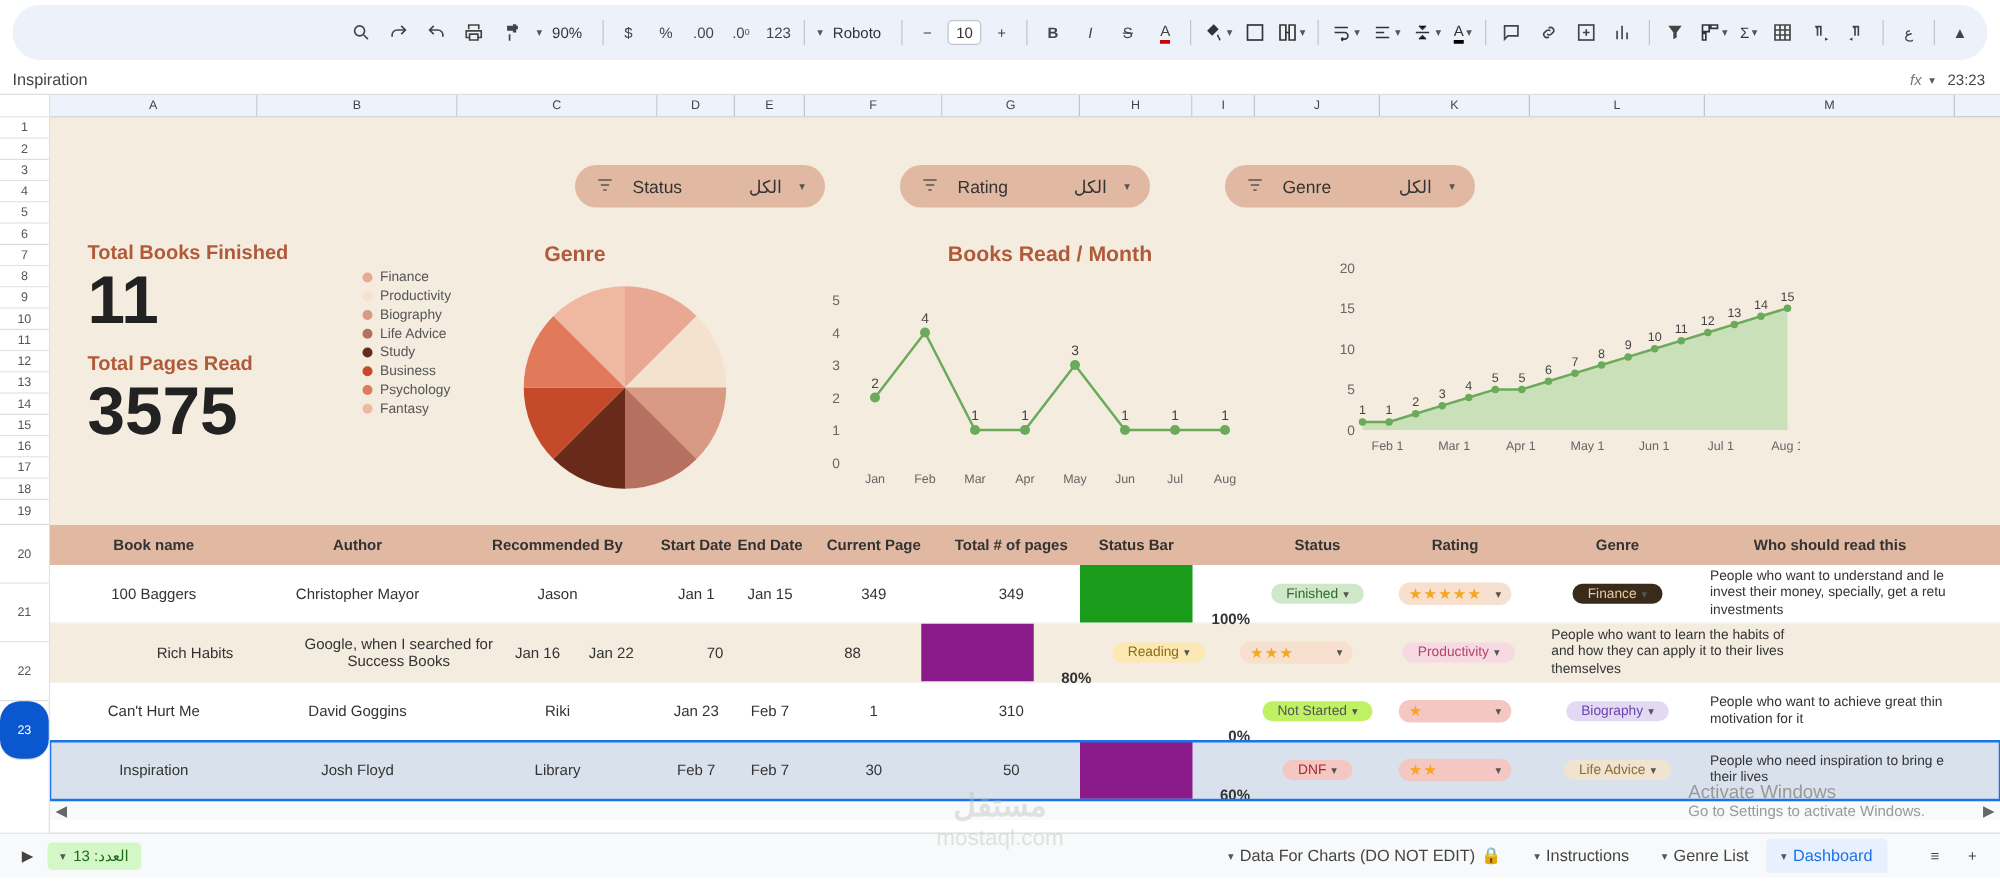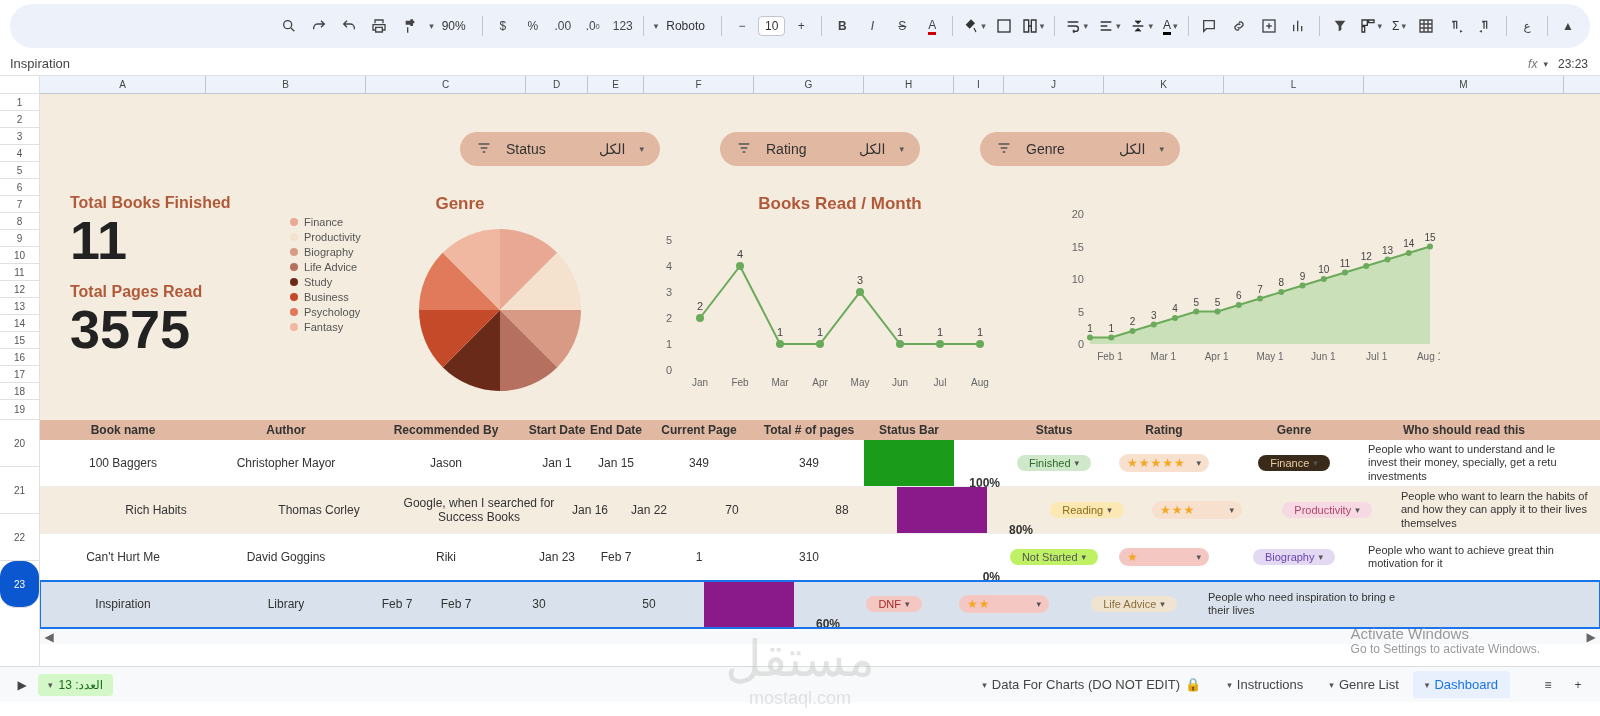--- a/index.html
+++ b/index.html
@@ -43,21 +43,21 @@
   .statlabel { color: #b05a3a; font-weight: bold; font-size: 16px; }
   .statval { font-size: 54px; font-weight: bold; color: #222; line-height: 1.05; }
   
   .chartblock { flex: 1; position: relative; }
   .chtitle { color: #b05a3a; font-weight: bold; font-size: 17px; text-align: center; margin-bottom: 6px; }
   .legend { position: absolute; left: -10px; top: 22px; font-size: 11px; color: #555; }
   .legend div { display: flex; align-items: center; gap: 6px; margin-bottom: 3px; }
   .legdot { width: 8px; height: 8px; border-radius: 50%; }
   
   
-  .tblhdr { display: flex; background: #e1b8a1; height: 20px; }
+  .tblhdr { display: flex; background: #e1b8a1; height: 32px; }
   .tblhdr > div { display: flex; align-items: center; justify-content: center; font-size: 12px; font-weight: bold; color: #333; }
   .tblrow { display: flex; height: 47px; border-bottom: 1px solid #eee; }
   .tblrow.alt { background: #f4ecdf; }
   .tblrow.sel { background: #d9e2ec; outline: 2px solid #1a73e8; outline-offset: -1px; }
   .tblrow > div { display: flex; align-items: center; justify-content: center; font-size: 12px; text-align: center; padding: 2px 4px; }
   .tblrow .notes { justify-content: flex-start; text-align: left; font-size: 11px; line-height: 1.2; }
   .pct { font-weight: bold; margin-top: 40px; }
   .pill { border-radius: 12px; padding: 2px 12px; font-size: 11px; display: flex; align-items: center; gap: 4px; }
   .pill-green { background: #cfe8c9; color: #2d6a2d; }
   .pill-yellow { background: #fce8b2; color: #8a6d1a; }
@@ -529,21 +529,20 @@
           <div style="flex: 0 0 140px;">
             <div class="pill pill-dark">
               <span>Finance</span>
               <span class="carrow">▾</span>
             </div>
           </div>
           <div class="notes" style="flex: 0 0 200px;">People who want to understand and le invest their money, specially, get a retu investments</div>
         </div>
         <div class="tblrow alt">
           <div style="flex: 0 0 166px; margin-left: 33px;">Rich Habits</div>
-          <div style="flex: 0 0 160px;">Thomas Corley</div>
           <div style="flex: 0 0 160px;">Google, when I searched for Success Books</div>
           <div style="flex: 0 0 62px;">Jan 16</div>
           <div style="flex: 0 0 56px;">Jan 22</div>
           <div style="flex: 0 0 110px;">70</div>
           <div style="flex: 0 0 110px;">88</div>
           <div style="flex: 0 0 90px; padding: 0px;">
             <div class="sbar purple"></div>
           </div>
           <div class="pct" style="flex: 0 0 50px; justify-content: flex-end;">80%</div>
           <div style="flex: 0 0 100px;">
@@ -593,20 +592,21 @@
           <div style="flex: 0 0 140px;">
             <div class="pill pill-purple">
               <span>Biography</span>
               <span class="carrow">▾</span>
             </div>
           </div>
           <div class="notes" style="flex: 0 0 200px;">People who want to achieve great thin motivation for it</div>
         </div>
         <div class="tblrow alt sel">
           <div style="flex: 0 0 166px;">Inspiration</div>
+          <div style="flex: 0 0 160px;">Josh Floyd</div>
           <div style="flex: 0 0 160px;">Library</div>
           <div style="flex: 0 0 62px;">Feb 7</div>
           <div style="flex: 0 0 56px;">Feb 7</div>
           <div style="flex: 0 0 110px;">30</div>
           <div style="flex: 0 0 110px;">50</div>
           <div style="flex: 0 0 90px; padding: 0px;">
             <div class="sbar purple"></div>
           </div>
           <div class="pct" style="flex: 0 0 50px; justify-content: flex-end;">60%</div>
           <div style="flex: 0 0 100px;">
@@ -664,19 +664,19 @@
         <span class="carrow">▾</span>
         <span>Dashboard</span>
       </div>
     <div style="width:20px"></div>
     <div class="tbtn">≡</div>
     <div class="tbtn">+</div>
   </div>
 </div>
 
 <div class="watermark">
-  <div style="font-size:50px;font-weight:400">مستقل</div>
+  <div style="font-size:25px;font-weight:700">مستقل</div>
   <div style="font-size:18px">mostaql.com</div>
 </div>
 <div class="winact">
   <div>Activate Windows</div>
   <div style="font-size:12px">Go to Settings to activate Windows.</div>
 </div>
 
 </body></html>

